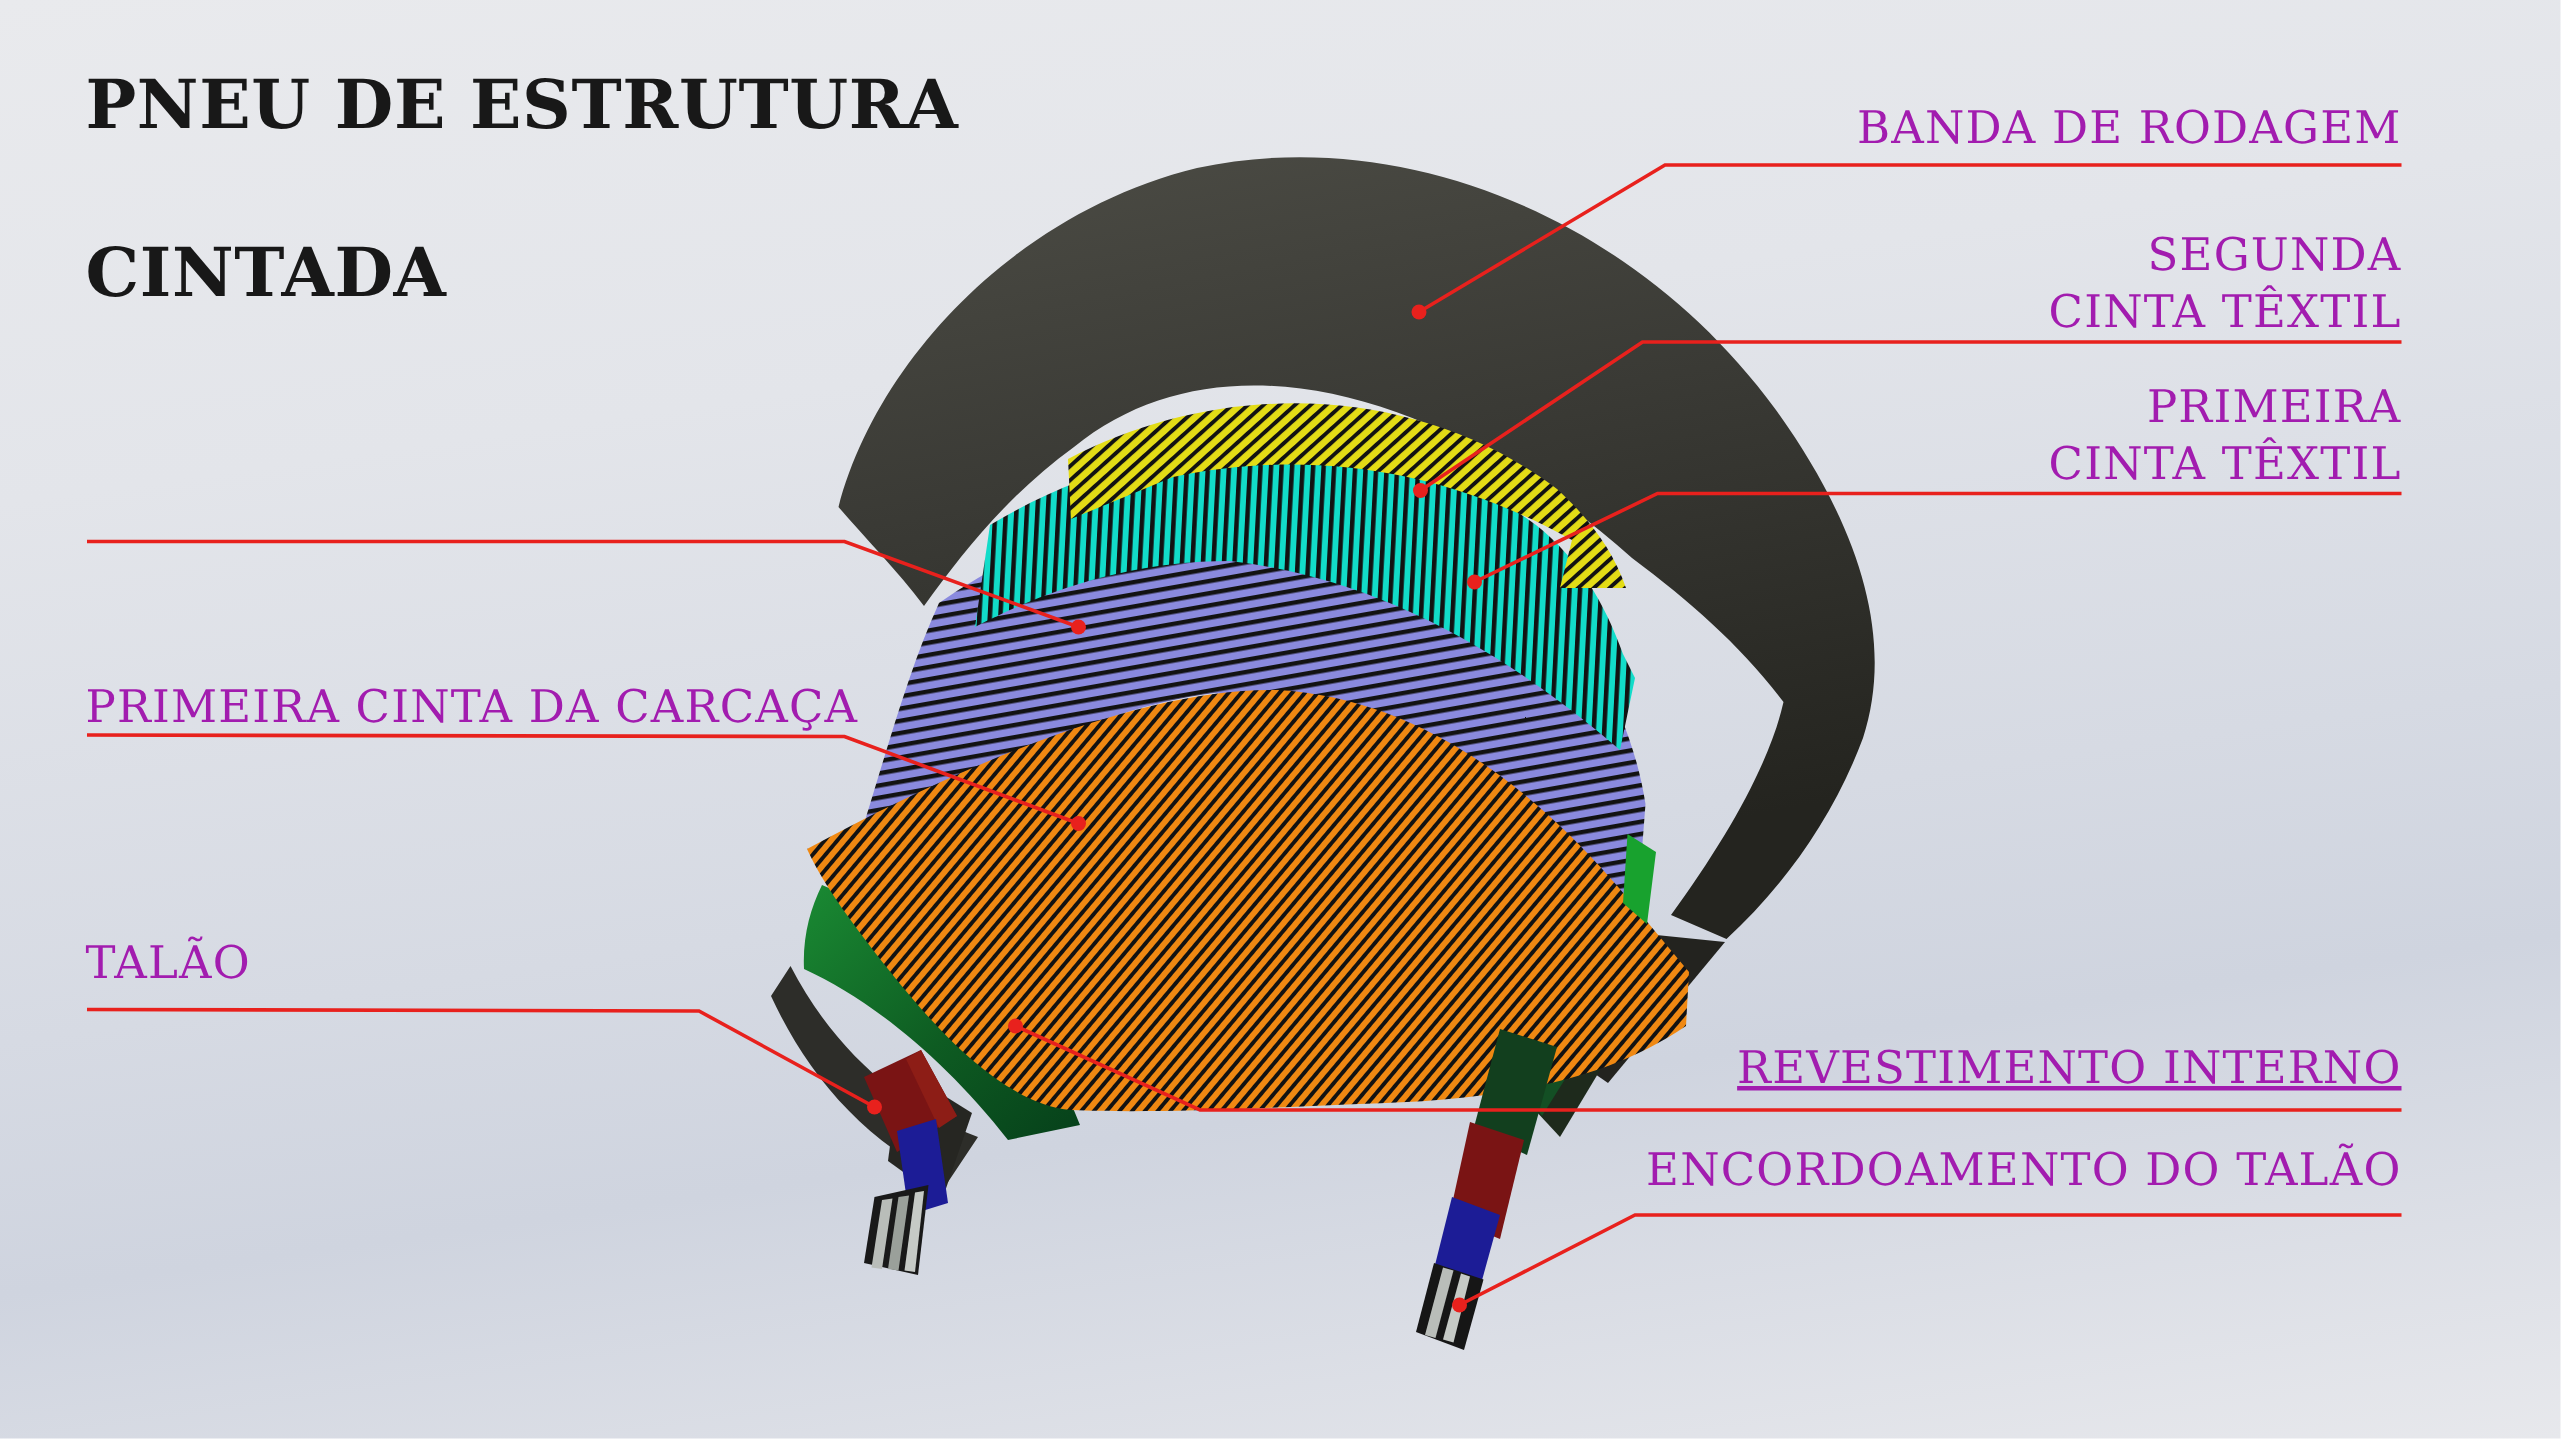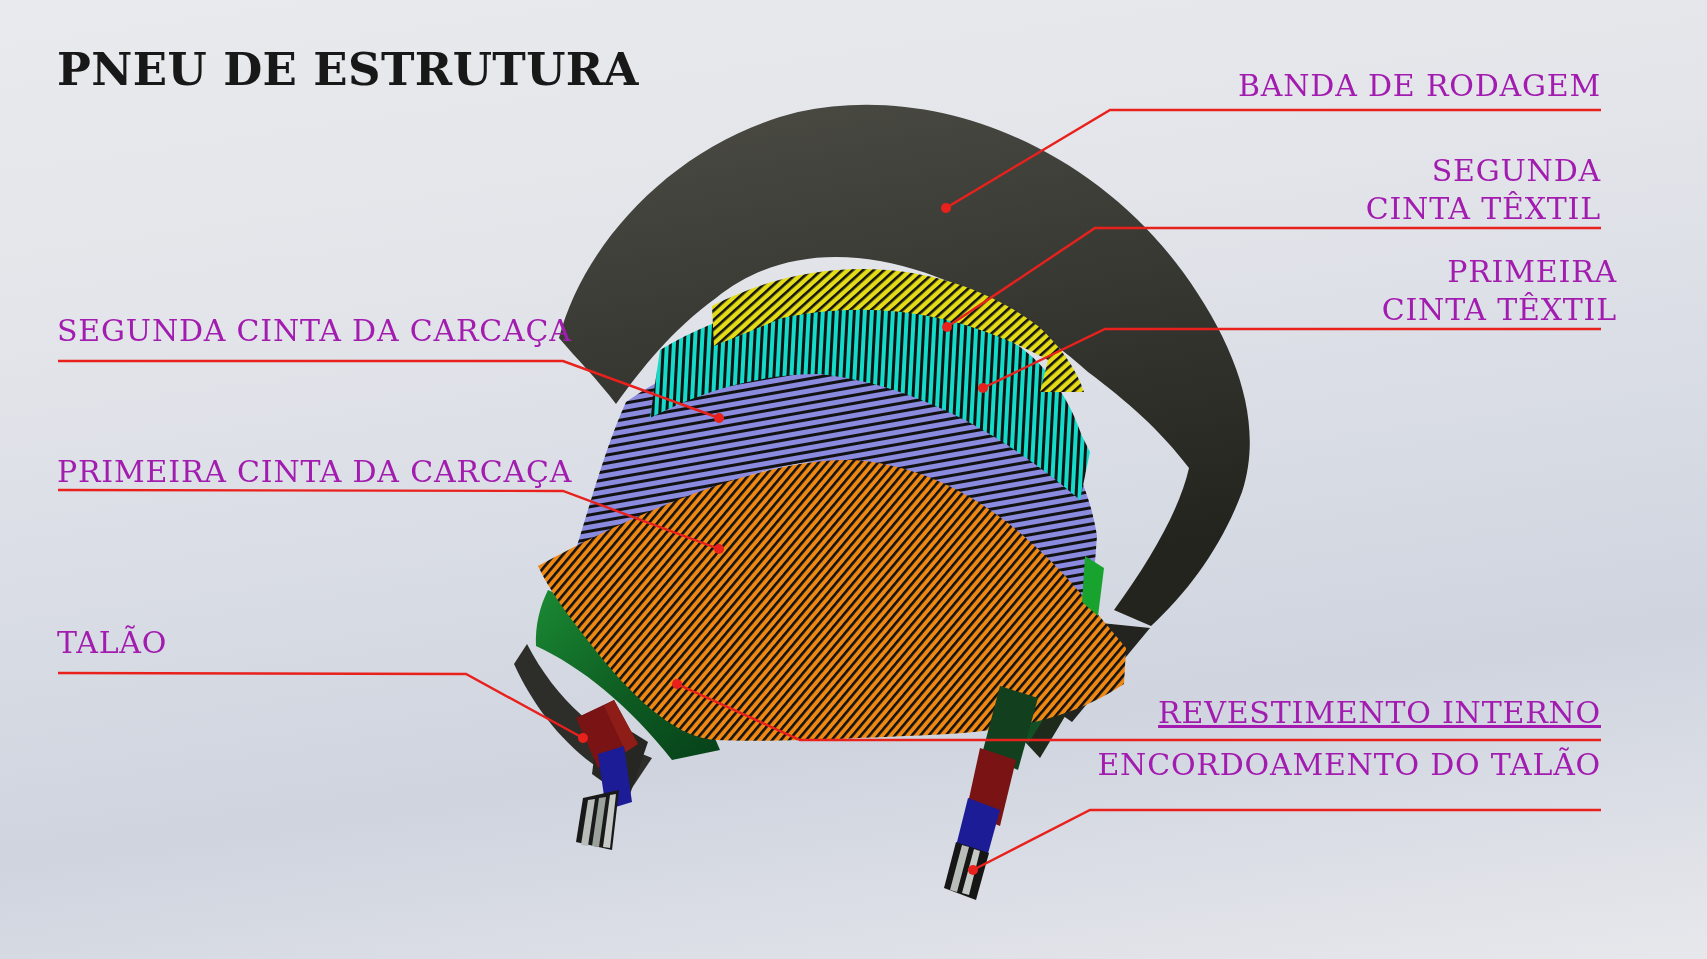--- a/index.html
+++ b/index.html
@@ -160,37 +160,36 @@
       <circle cx="983" cy="388" r="5" fill="#e8211d"></circle>
       <circle cx="719" cy="418" r="5" fill="#e8211d"></circle>
       <circle cx="719" cy="549" r="5" fill="#e8211d"></circle>
       <circle cx="583" cy="738" r="5" fill="#e8211d"></circle>
       <circle cx="677" cy="684" r="5" fill="#e8211d"></circle>
       <circle cx="973" cy="870" r="5" fill="#e8211d"></circle>
     </g>
   </svg>
 
   <div id="title"><span>PNEU DE ESTRUTURA</span><br>
-    </div>
+    <span>CINTADA</span></div>
 
   <div class="lbl right" style="right:106px;top:67px;">BANDA DE RODAGEM</div>
 
   <div class="lbl right" style="right:106px;top:152px;">
     <div>SEGUNDA</div>
     <div>CINTA TÊXTIL</div>
   </div>
 
-  <div class="lbl right" style="right:90px;top:253px;">
+  <div class="lbl right" style="right:106px;top:253px;">
     <div>PRIMEIRA</div>
     <div>CINTA TÊXTIL</div>
   </div>
 
-  <div class="lbl" style="left:57px;top:312px;">SEGUNDA CINTA DA CARCAÇA</div>
 
   <div class="lbl" style="left:57px;top:416px;margin-top:37px;">PRIMEIRA CINTA DA CARCAÇA</div>
 
   <div class="lbl" style="left:57px;top:624px;">TALÃO</div>
 
   <div class="lbl right" style="right:106px;top:694px;text-decoration:underline;">REVESTIMENTO INTERNO</div>
 
-  <div class="lbl right" style="right:106px;top:746px;">ENCORDOAMENTO DO TALÃO</div>
+  <div class="lbl right" style="right:106px;top:762px;">ENCORDOAMENTO DO TALÃO</div>
 
 </div>
 
 </body></html>

